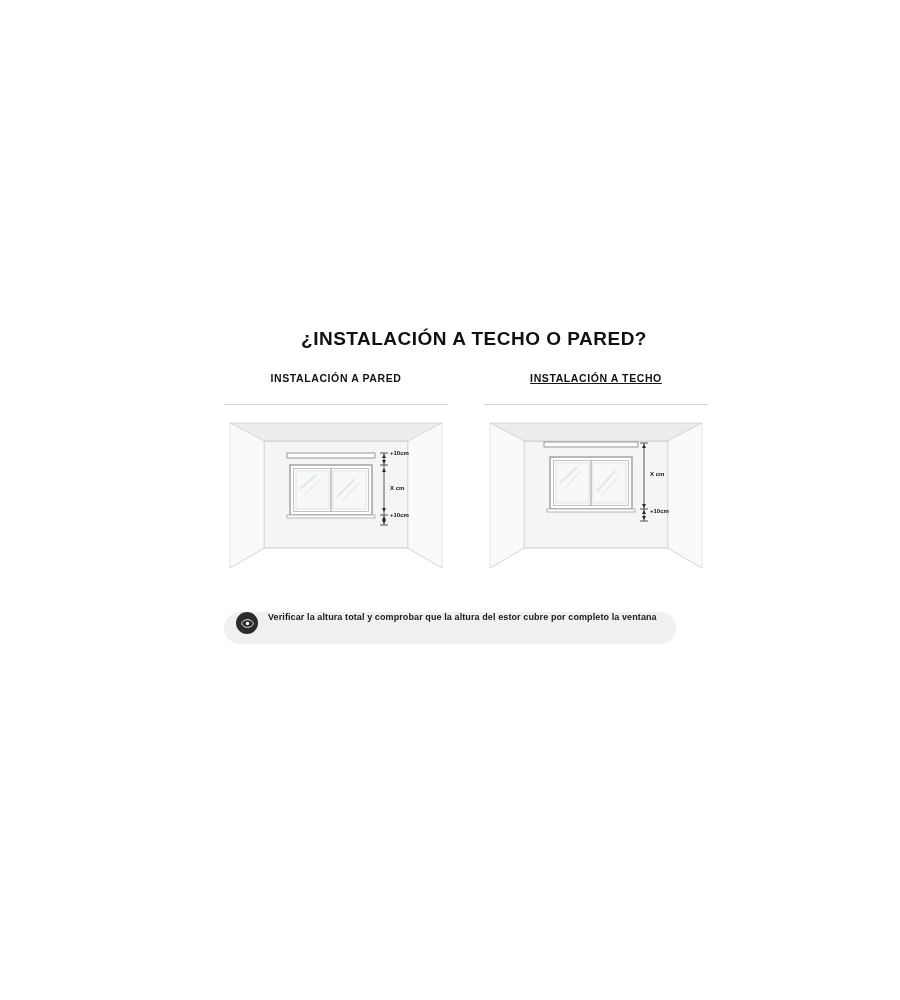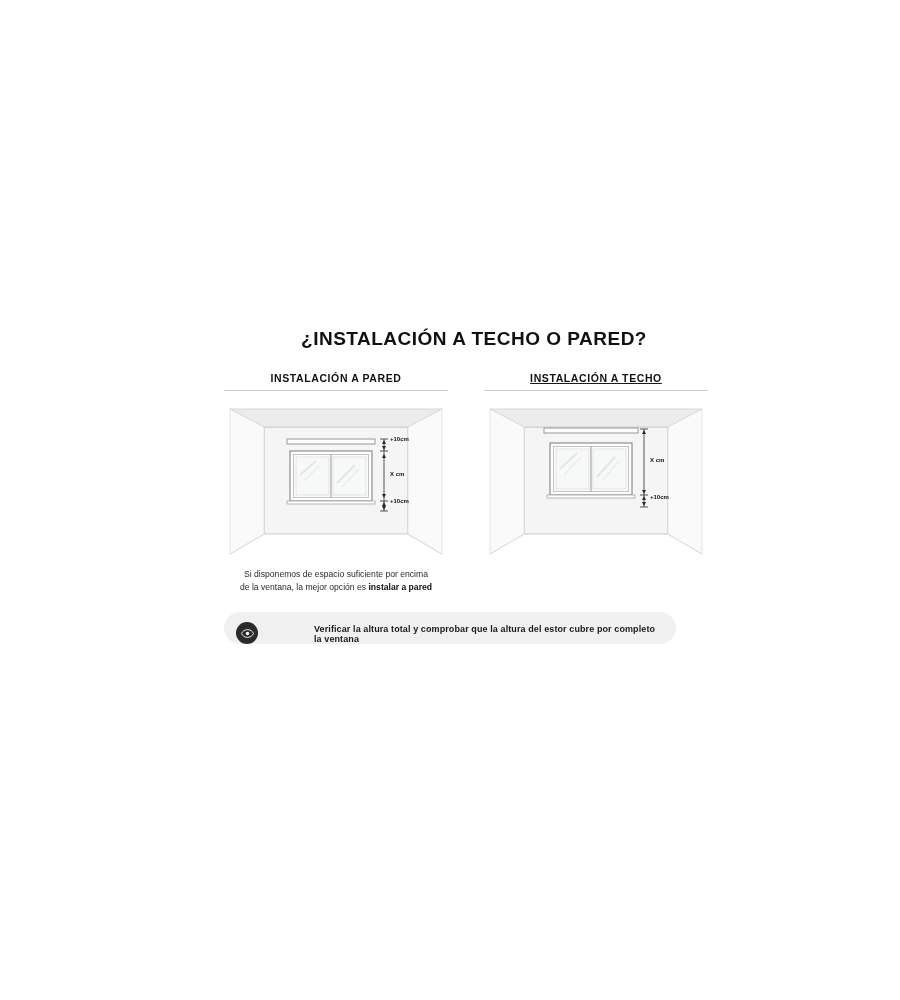--- a/index.html
+++ b/index.html
@@ -44,21 +44,21 @@
   }
   .panel-left  { left: 224px; }
   .panel-right { left: 484px; text-decoration: underline; }
 
   .panel-title {
     font-size: 10.5px;
     font-weight: bold;
     letter-spacing: 0.6px;
     text-align: center;
     color: #111111;
-    padding-bottom: 6px;
+    padding-bottom: 20px;
     border-bottom: 1px solid #cfcfcf;
   }
 
   .scene {
     position: relative;
     width: 224px;
     height: 165px;
     margin-top: 8px;
   }
   .scene svg { display: block; }
@@ -74,24 +74,23 @@
 
   .note-bar {
     position: absolute;
     left: 224px;
     top: 612px;
     width: 452px;
     height: 32px;
     background: #f0f0f0;
     border-radius: 16px;
     display: flex;
-    align-items: flex-end;
+    align-items: flex-start;
     padding: 0 12px;
     box-sizing: border-box;
-    gap: 46px;
   }
   .note-icon {
     width: 22px;
     height: 22px;
     border-radius: 50%;
     background: #2b2b2b;
     display: flex;
     align-items: center;
     justify-content: center;
     flex: 0 0 auto;
@@ -168,24 +167,20 @@
         <polygon points="160,111 158,107 162,107" fill="#2b2b2b"></polygon>
         <polygon points="160,55 158,59 162,59" fill="#2b2b2b"></polygon>
         <polygon points="160,99 158,95 162,95" fill="#2b2b2b"></polygon>
       </svg>
 
       <span class="dim-label" style="left:166px; top:37px;">+10cm</span>
       <span class="dim-label" style="left:166px; top:72px;">X cm</span>
       <span class="dim-label" style="left:166px; top:99px;">+10cm</span>
     </div>
 
-    <div class="caption">
-      <span>Si disponemos de espacio suficiente por encima</span><br>
-      <span>de la ventana, la mejor opción es </span><b>instalar a pared</b>
-    </div>
   </div>
 
   <div class="panel panel-right">
     <div class="panel-title">INSTALACIÓN A TECHO</div>
 
     <div class="scene">
       <svg width="224" height="165" viewBox="0 0 224 165">
         <polygon points="6,10 218,10 218,155 6,155" fill="#ffffff"></polygon>
         <polygon points="40,28 184,28 184,135 40,135" fill="#f5f5f5" stroke="#b9b9b9" stroke-width="0.7"></polygon>
         <line x1="6" y1="10" x2="40" y2="28" stroke="#b0b0b0" stroke-width="0.7"></line>

